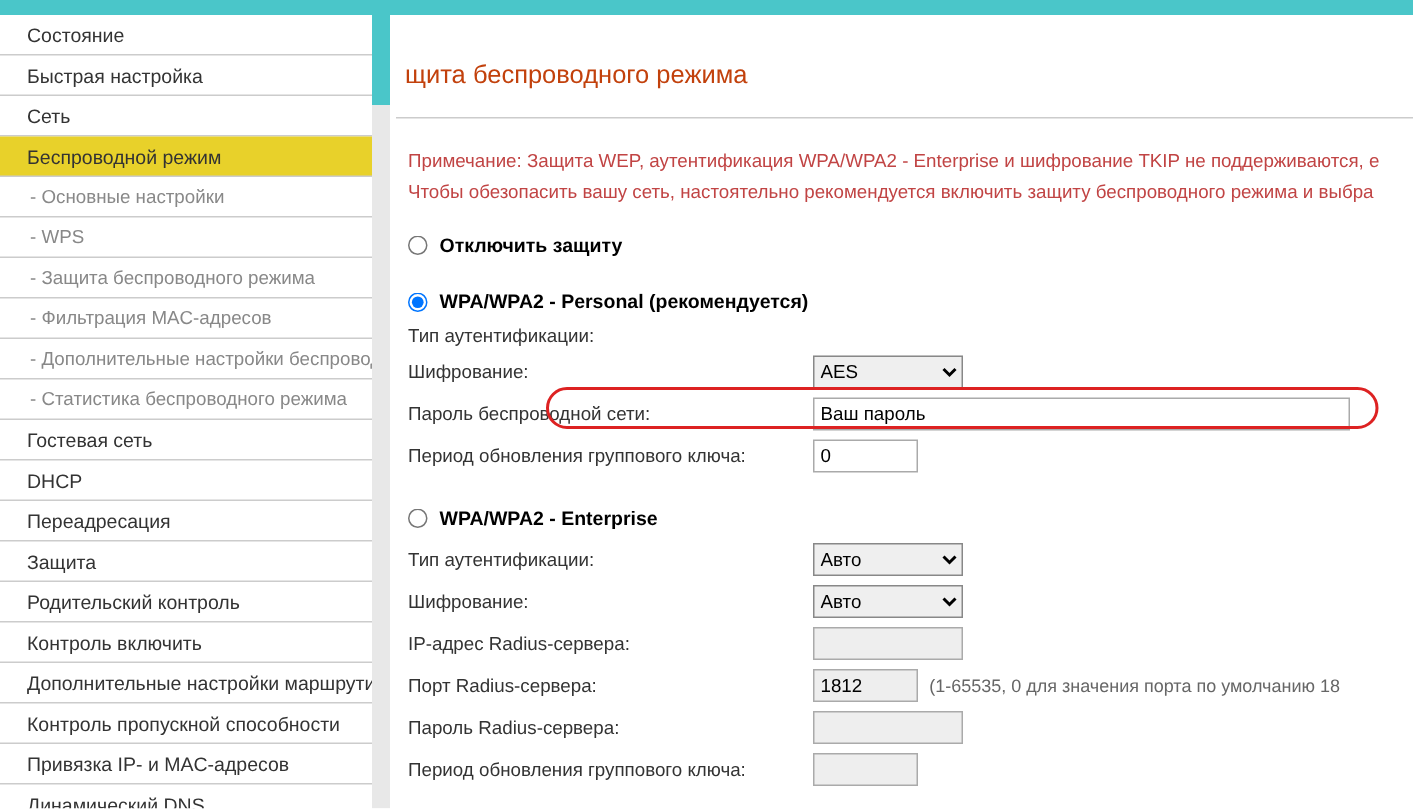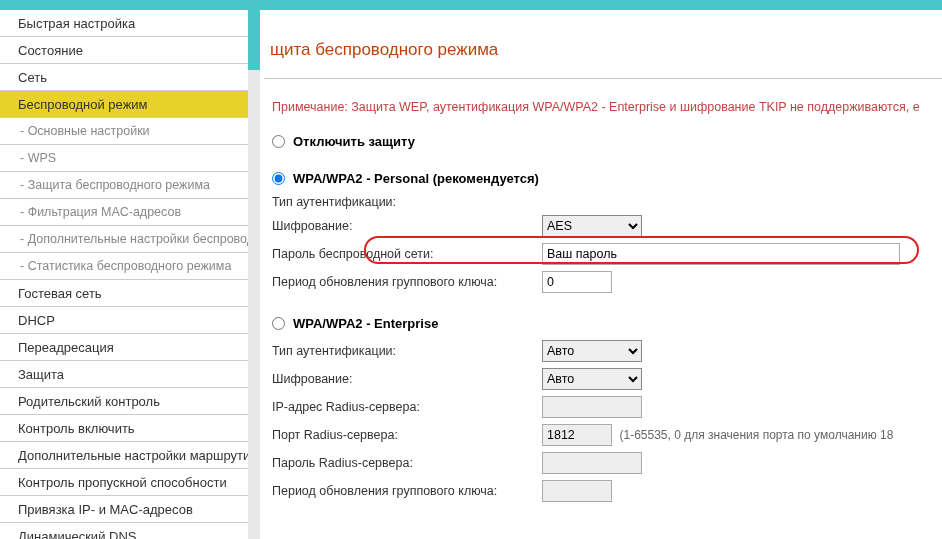--- a/index.html
+++ b/index.html
@@ -126,24 +126,24 @@
   .hint-text { color:#666; font-size:12px; padding-left:4px;}
 </style>
 </head>
 <body>
 
 <div class="topbar"></div>
 <div class="container">
   <div class="sidebar">
     <div class="sidebar-inner">
       <div class="sidebar-item">
+          <span>Состояние</span>
+        </div>
+      <div class="sidebar-item">
           <span>Быстрая настройка</span>
-        </div>
-      <div class="sidebar-item">
-          <span>Состояние</span>
         </div>
       <div class="sidebar-item">
           <span>Сеть</span>
         </div>
       <div class="sidebar-item active">
           <span>Беспроводной режим</span>
         </div>
       <div class="sidebar-item sub">
           <span>- Основные настройки</span>
         </div>
@@ -196,28 +196,29 @@
     </div>
     <div class="scroll-track"></div>
     <div class="scroll-thumb"></div>
   </div>
 
   <div class="main">
     <div class="page-title">щита беспроводного режима</div>
     <div class="hr"></div>
 
     <div class="notice">Примечание: Защита WEP, аутентификация WPA/WPA2 - Enterprise и шифрование TKIP не поддерживаются, е</div>
+    <div class="notice">Чтобы обезопасить вашу сеть, настоятельно рекомендуется включить защиту беспроводного режима и выбра</div>
 
     <div class="section">
       <div class="radio-row">
         <input type="radio" name="sec" style="">
         <span class="radio-label">Отключить защиту</span>
       </div>
 
-      <div class="radio-row" style="margin-top:10px;">
+      <div class="radio-row" style="margin-top:10px;align-items:flex-end;">
         <input type="radio" name="sec" checked="" style="">
         <span class="radio-label">
           <span>WPA/WPA2 - Personal</span>
           <span class="hint">(рекомендуется)</span>
         </span>
       </div>
 
       <div class="form-row">
         <div class="form-label">Тип аутентификации:</div>
       </div>

